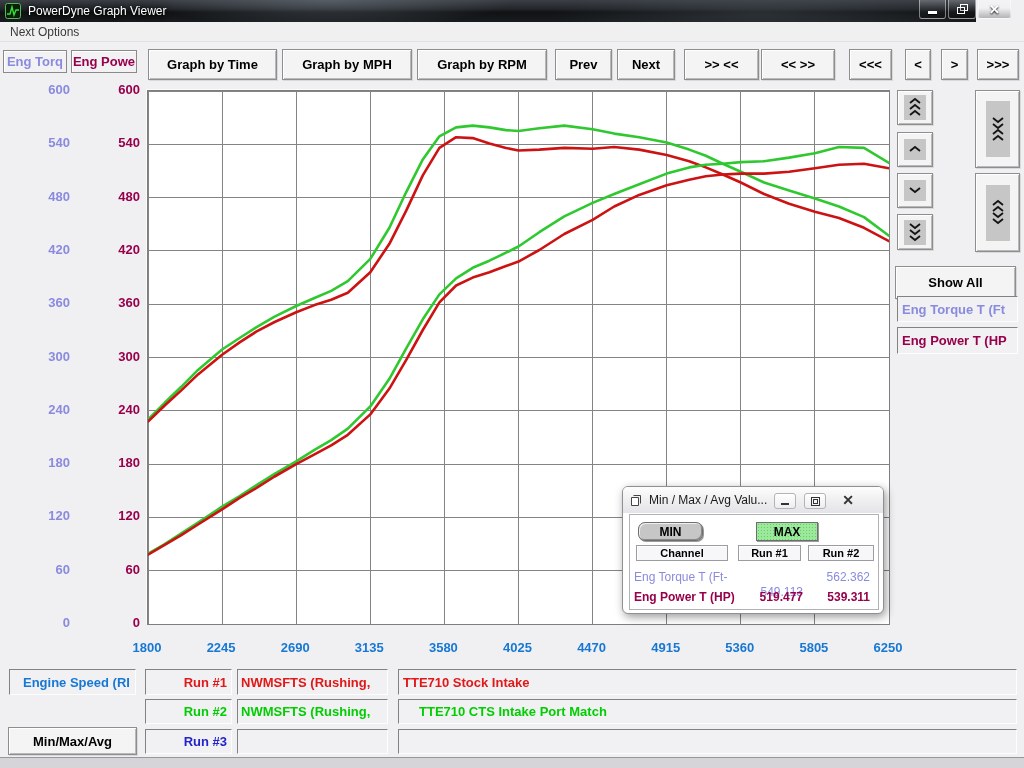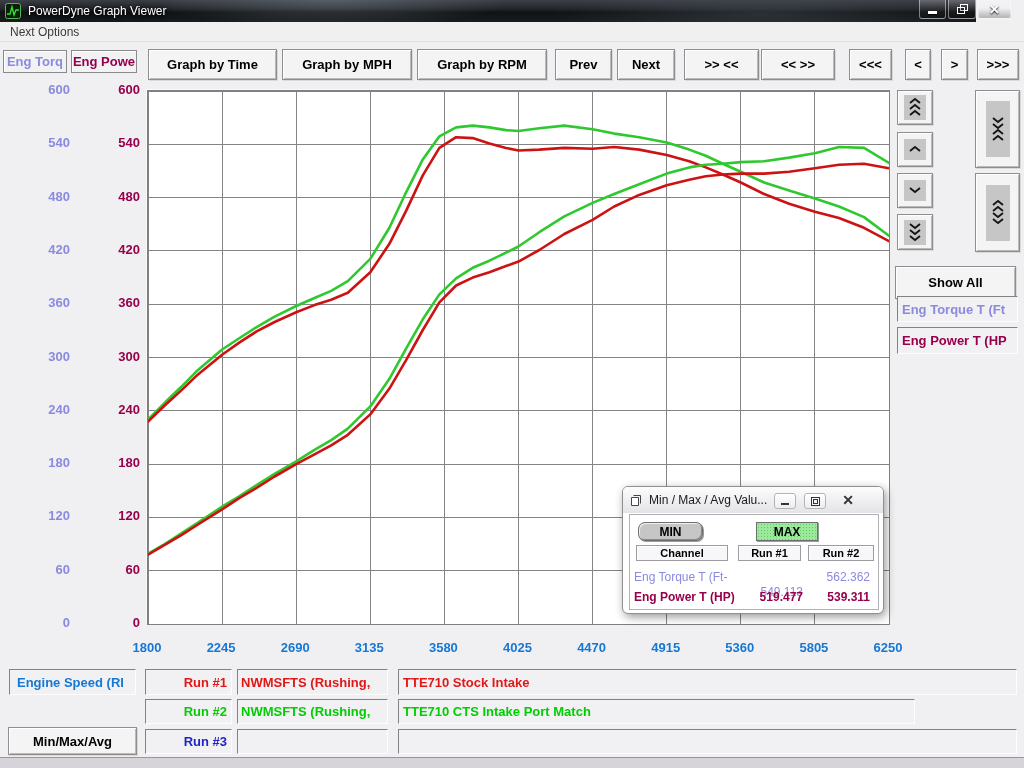--- a/index.html
+++ b/index.html
@@ -249,28 +249,28 @@
         </svg>
       </div>
     </div>
 
   <div class="abs btn3d" style="left:895px; top:258px; width:121px; height:33px;margin-top:8px;">Show All</div>
   <div class="abs rp-chan" style="left:897px; top:296px; width:121px; height:26px; color:#8A8ADF;">Eng Torque T (Ft</div>
   <div class="abs rp-chan" style="left:897px; top:327px; width:121px; height:27px; color:#97004B;">Eng Power T (HP</div>
 </div>
 
 <div>
-  <div class="abs sunken" style="left:9px;   top:669px; width:127px; height:26px; color:#1778D4; padding-left:7px;">Engine Speed (RI</div>
+  <div class="abs sunken" style="left:9px;   top:669px; width:127px; height:26px; color:#1778D4; padding-left:13px;">Engine Speed (RI</div>
   <div class="abs sunken" style="left:145px; top:669px; width:87px;  height:26px; color:#E01818; justify-content:flex-end; padding-right:4px;">Run #1</div>
   <div class="abs sunken" style="left:237px; top:669px; width:151px; height:26px; color:#E01818; padding-left:3px;">NWMSFTS (Rushing,</div>
   <div class="abs sunken" style="left:398px; top:669px; width:619px; height:26px; color:#E01818; padding-left:4px;">TTE710 Stock Intake</div>
 
   <div class="abs sunken" style="left:145px; top:699px; width:87px;  height:25px; color:#00CE00; justify-content:flex-end; padding-right:4px;">Run #2</div>
   <div class="abs sunken" style="left:237px; top:699px; width:151px; height:25px; color:#00CE00; padding-left:3px;">NWMSFTS (Rushing,</div>
-  <div class="abs sunken" style="left:398px; top:699px; width:517px; height:25px; color:#00CE00; padding-left:4px;">TTE710 CTS Intake Port Match</div>
+  <div class="abs sunken" style="left:398px; top:699px; width:619px; height:25px; color:#00CE00; padding-left:20px;">TTE710 CTS Intake Port Match</div>
 
   <div class="abs btn3d" style="left:8px;   top:727px; width:129px; height:28px;">Min/Max/Avg</div>
   <div class="abs sunken" style="left:145px; top:729px; width:87px;  height:25px; color:#2222CC; justify-content:flex-end; padding-right:4px;">Run #3</div>
   <div class="abs sunken" style="left:237px; top:729px; width:151px; height:25px;"></div>
   <div class="abs sunken" style="left:398px; top:729px; width:619px; height:25px;"></div>
 </div>
 
 <div class="abs bottom-strip"></div>
 
 <div class="abs dialog">

